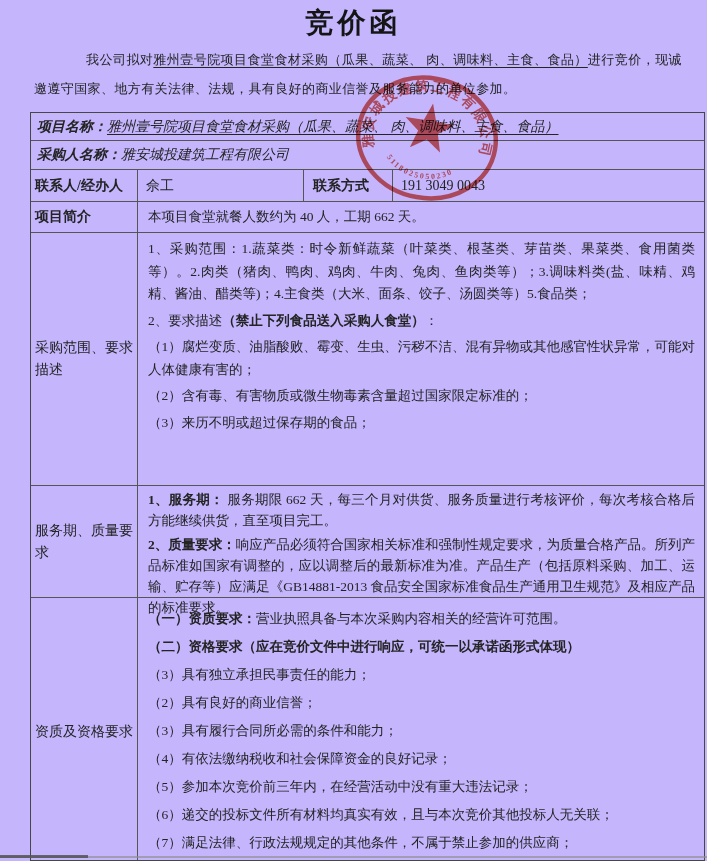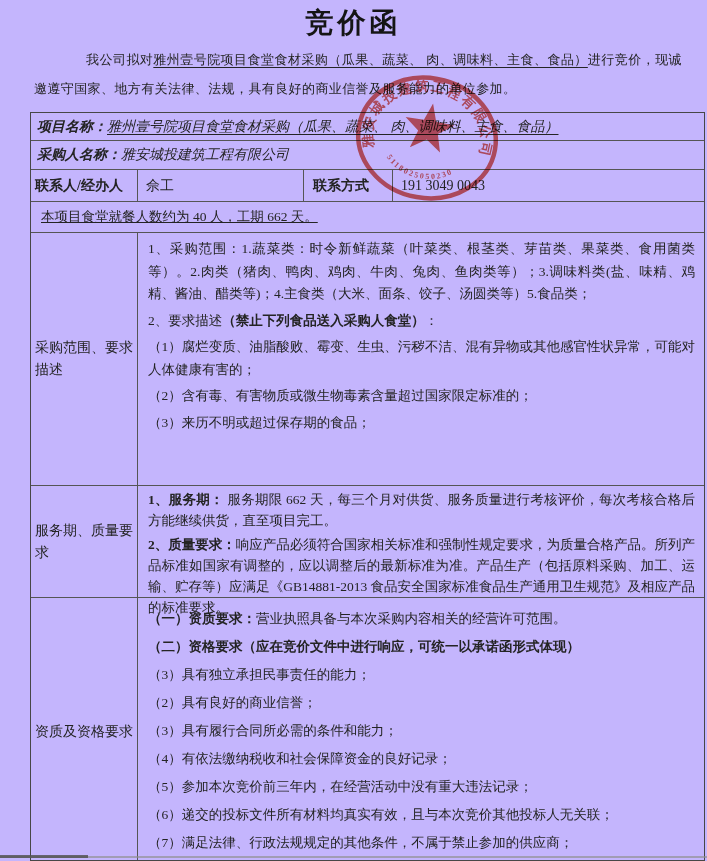--- a/index.html
+++ b/index.html
@@ -26,21 +26,21 @@
   }
   .row{display:flex;border-bottom:1px solid #555;}
   .row:last-child{border-bottom:none;}
   .cell{box-sizing:border-box;}
   .lblcell{
     width:107px;flex:0 0 107px;border-right:1px solid #555;
     display:flex;align-items:center;padding:2px 3px 2px 4px;
     font-size:14px;line-height:22px;word-break:break-all;
   }
   .bold{font-weight:bold;}
-  .valcell{flex:1;display:flex;align-items:center;padding:2px 8px 2px 10px;word-break:break-all;text-decoration:underline;}
+  .valcell{flex:1;display:flex;align-items:center;padding:2px 8px 2px 10px;word-break:break-all;}
   .fullcell{flex:1;display:flex;align-items:center;padding:2px 8px 2px 6px;word-break:break-all;font-style:italic;}
   .r1{height:27px;font-size:14px;}
   .r2{height:28px;font-size:14px;}
   .r3{height:31px;font-size:14px;}
   .r4{height:30px;}
   .r5{height:252px;}
   .r6{height:111px;}
   .r7{height:268px;}
   .c-contact-val{width:166px;flex:0 0 166px;border-right:1px solid #555;display:flex;align-items:center;padding:2px 6px 2px 8px;}
   .c-method{width:89px;flex:0 0 89px;border-right:1px solid #555;display:flex;align-items:center;padding:2px 4px 2px 9px;font-weight:bold;}
@@ -81,20 +81,21 @@
     </div>
 
     <div class="row r3">
       <div class="cell lblcell bold">联系人/经办人</div>
       <div class="cell c-contact-val">佘工</div>
       <div class="cell c-method">联系方式</div>
       <div class="cell c-phone">191 3049 0043</div>
     </div>
 
     <div class="row r4">
+      <div class="cell lblcell bold">项目简介</div>
       <div class="cell valcell">本项目食堂就餐人数约为 40 人，工期 662 天。</div>
     </div>
 
     <div class="row r5">
       <div class="cell lblcell">采购范围、要求描述</div>
       <div class="cell paras">
         <p>1、采购范围：1.蔬菜类：时令新鲜蔬菜（叶菜类、根茎类、芽苗类、果菜类、食用菌类等）。2.肉类（猪肉、鸭肉、鸡肉、牛肉、兔肉、鱼肉类等）；3.调味料类(盐、味精、鸡精、酱油、醋类等)；4.主食类（大米、面条、饺子、汤圆类等）5.食品类；</p>
         <p><span>2、要求描述</span><span class="bold">（禁止下列食品送入采购人食堂）</span><span>：</span></p>
         <p>（1）腐烂变质、油脂酸败、霉变、生虫、污秽不洁、混有异物或其他感官性状异常，可能对人体健康有害的；</p>
         <p>（2）含有毒、有害物质或微生物毒素含量超过国家限定标准的；</p>

